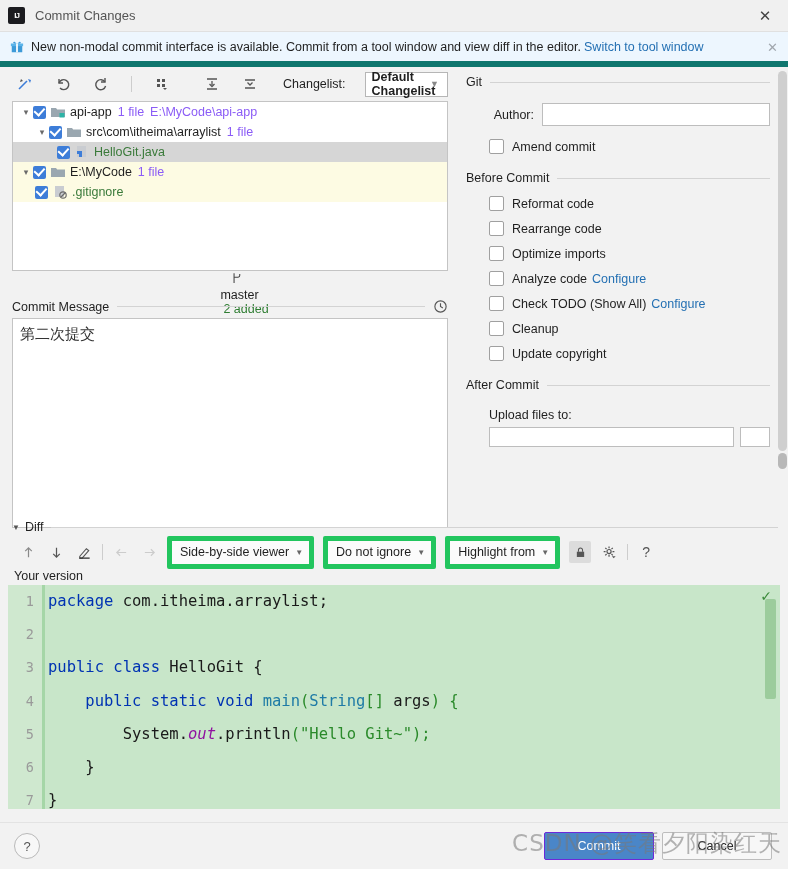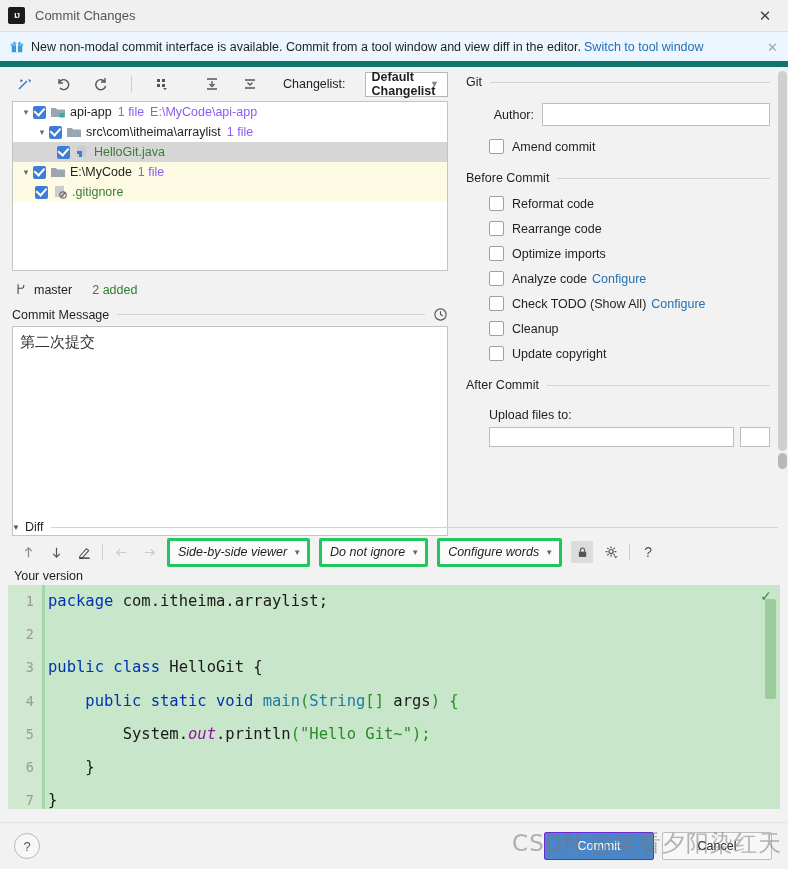--- a/index.html
+++ b/index.html
@@ -71,21 +71,21 @@
   }
   .cbx:after{content:"";width:5px;height:8px;border:solid #fff;border-width:0 2px 2px 0;
     transform:rotate(42deg) translate(-1px,-1px);}
   .ficon{width:16px;height:16px;flex:none;margin-right:4px;display:flex;align-items:center;}
   .tname{margin-right:6px;}
   .tname.green{color:#3a7a3a;}
   .tmeta{color:#8b5cf6;margin-right:6px;}
   .indent1{padding-left:22px;}
   .indent2{padding-left:44px;}
   
-  .branchline{display:flex;align-items:center;height:22px;padding-left:14px;margin-top:8px;font-size:12.5px;}
+  .branchline{display:flex;align-items:center;height:22px;padding-left:14px;margin-top:0;font-size:12.5px;flex-direction:column;}
   .branchline .bname{margin-left:7px;}
   .branchline .badded{margin-left:20px;color:#2e7d32;}
   
   .sect-hdr{display:flex;align-items:center;padding:6px 10px 2px 12px;}
   .sect-hdr .lbl{font-size:12.5px;white-space:nowrap;margin-right:8px;}
   .sect-hdr .rule{flex:1;height:1px;background:#d3d3d3;}
   .sect-hdr .clock{margin-left:8px;display:flex;align-items:center;}
   .msgbox{
     margin:2px 10px 0 12px;height:196px;background:#fff;border:1px solid #c4c4c4;
     padding:6px 7px;font-size:15px;color:#333;
@@ -117,23 +117,23 @@
   
   .diff-hdr{display:flex;align-items:center;padding:4px 10px 0 12px;}
   .diff-hdr .caret{font-size:8px;color:#555;margin-right:5px;}
   .diff-hdr .lbl{font-size:12.5px;margin-right:8px;}
   .diff-hdr .rule{flex:1;height:1px;background:#d3d3d3;}
   .diff-toolbar{display:flex;align-items:center;height:30px;padding-left:14px;gap:0;margin-top:3px;}
   .dtb{width:28px;height:24px;display:flex;align-items:center;justify-content:center;}
   .dtb.dim{opacity:.35;}
   .dsep{width:1px;height:16px;background:#cdcdcd;margin:0 4px;}
   .dcombo{
-    height:23px;border:3px solid #22c55e;background:#fbfbfb;border-radius:2px;
+    height:23px;border:5px solid #22c55e;background:#fbfbfb;border-radius:2px;
     display:flex;align-items:center;padding:0 20px 0 8px;position:relative;
-    font-size:12.5px;margin-right:9px;font-style:italic;
+    font-size:12.5px;margin-right:9px;
   }
   .dcombo .arrow{position:absolute;right:6px;color:#666;font-size:8px;}
   .lockbtn{width:22px;height:22px;background:#dcdcdc;border-radius:2px;
     display:flex;align-items:center;justify-content:center;margin-right:4px;}
   .yourver{padding:2px 0 2px 14px;font-size:12.5px;}
   .codearea{
     margin:0 8px 0 8px;height:224px;background:#c8e6c9;position:relative;overflow:hidden;
     border-bottom:0;
   }
   .gutter{position:absolute;left:0;top:0;width:34px;height:100%;background:#cfe8cf;}
@@ -458,21 +458,21 @@
   </div>
   <div class="dcombo" style="margin-left:4px">
     <span>Side-by-side viewer</span>
     <span class="arrow">▼</span>
   </div>
   <div class="dcombo">
     <span>Do not ignore</span>
     <span class="arrow">▼</span>
   </div>
   <div class="dcombo">
-    <span>Configure words</span>
+    <span>Highlight from</span>
     <span class="arrow">▼</span>
   </div>
   <div class="lockbtn">
     <svg width="13" height="13" viewBox="0 0 16 16">
         <rect x="3.5" y="7" width="9" height="6.5" fill="#555"></rect>
         <path d="M5.5 7V5a2.5 2.5 0 0 1 5 0v2" stroke="#555" stroke-width="1.3" fill="none"></path>
       </svg>
   </div>
   <div class="dtb">
     <svg width="15" height="15" viewBox="0 0 16 16">

